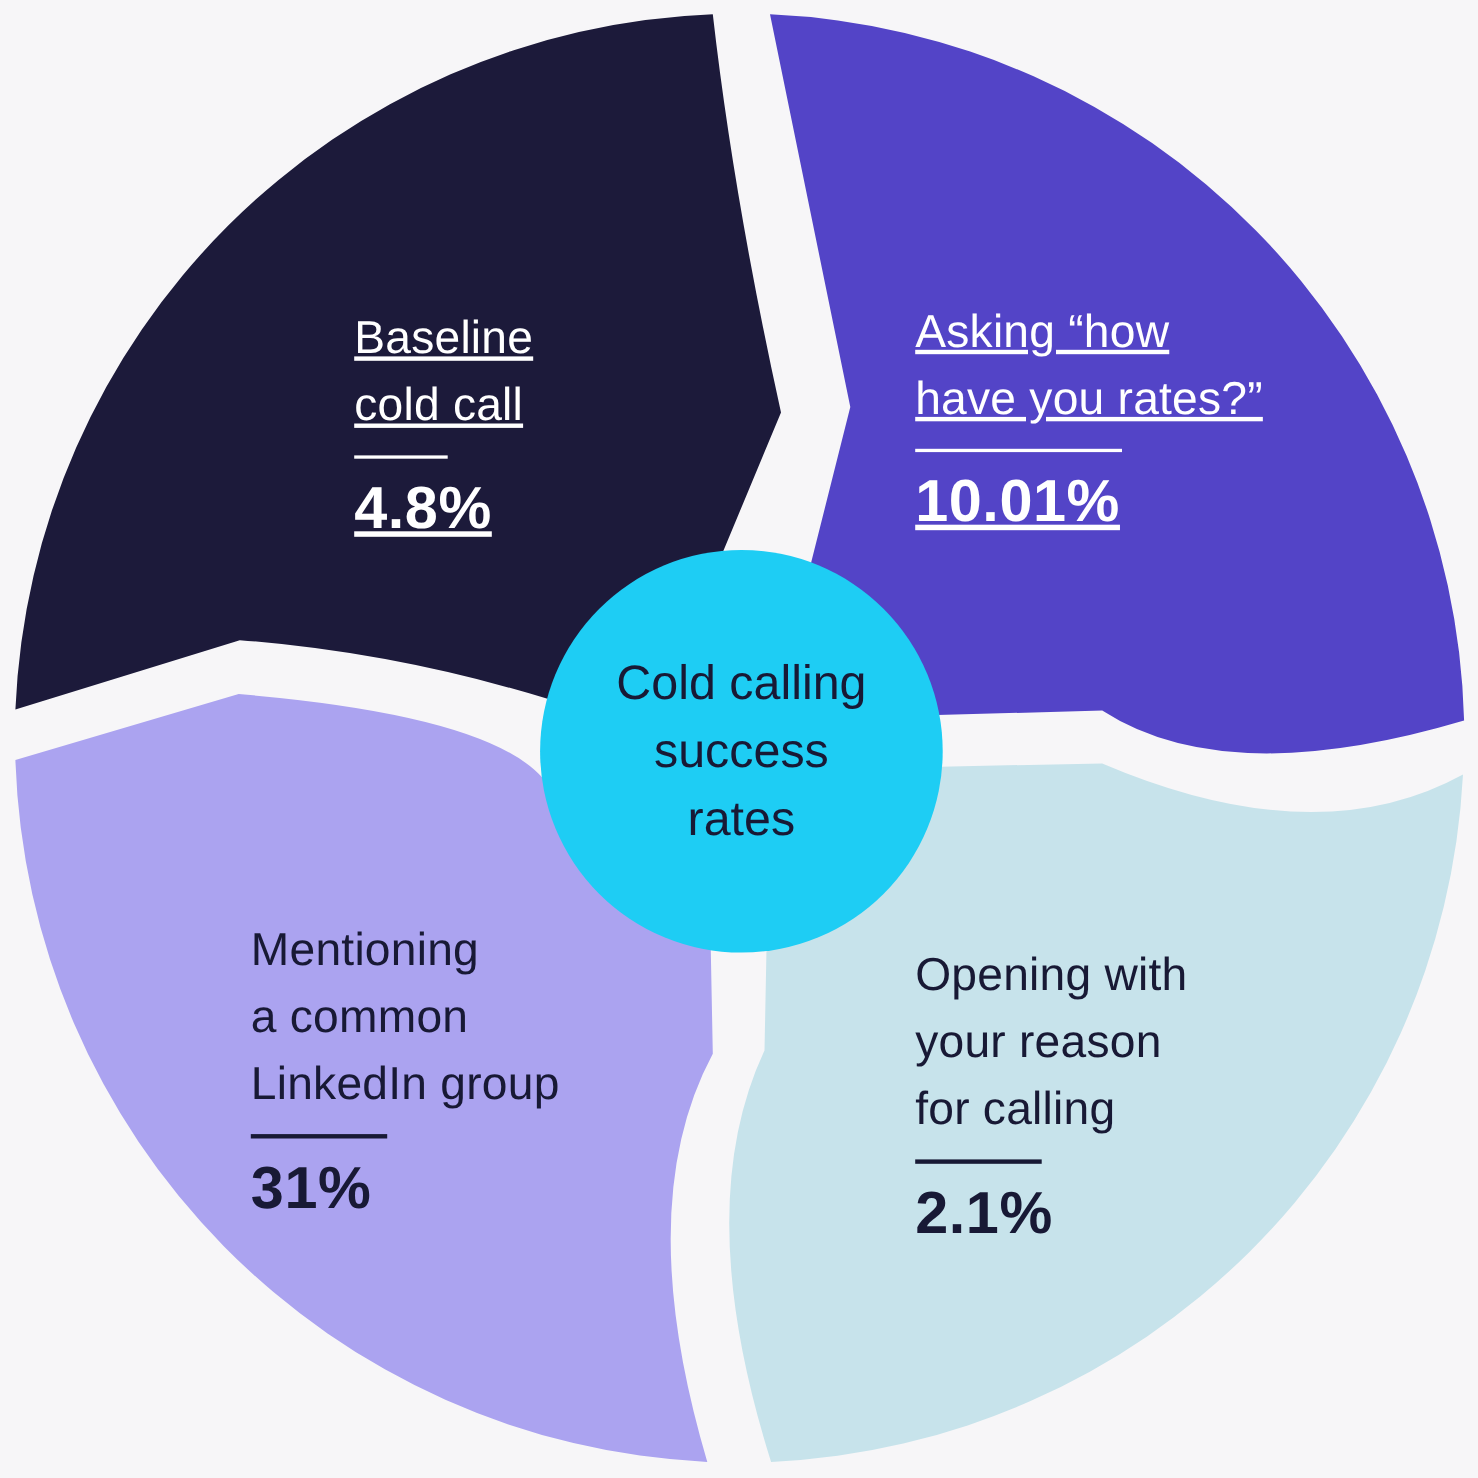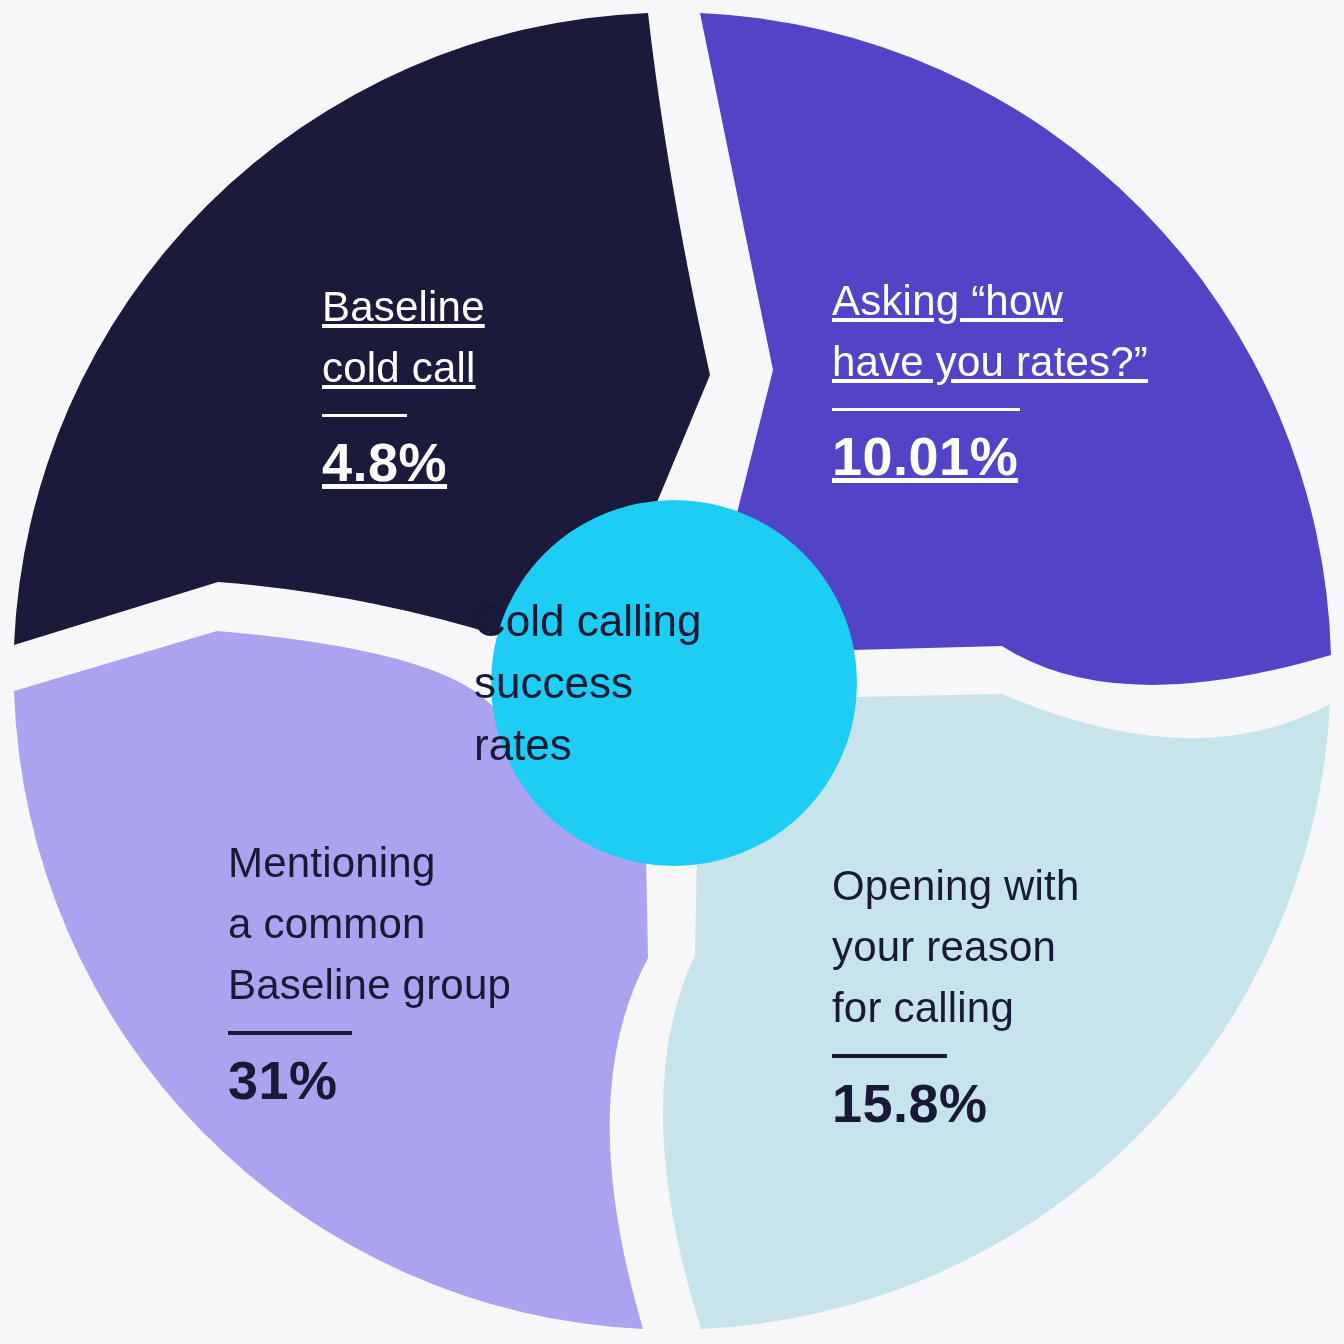--- a/index.html
+++ b/index.html
@@ -27,20 +27,21 @@
     font-size: 54px;
     font-weight: 700;
     margin-top: 14px;
     letter-spacing: 0.5px;
   }
   .center-label {
     position: absolute;
     left: 474px;
     top: 590px;
     width: 400px;
+    text-align: center;
     font-size: 44px;
     line-height: 62px;
     color: #181935;
     white-space: pre-line;
   }
 </style>
 </head>
 <body>
 
 <div class="stage">
@@ -73,30 +74,30 @@
   <div class="seg-text light" style="left:832px; top:270px;">
     <div class="label">Asking “how
 have you rates?”</div>
     <div class="rule" style="width:188px"></div>
     <div class="pct">10.01%</div>
   </div>
 
   <div class="seg-text dark" style="left:228px; top:832px;">
     <div class="label">Mentioning
 a common
-Baseline group</div>
+LinkedIn group</div>
     <div class="rule" style="width:124px"></div>
     <div class="pct">31%</div>
   </div>
 
   <div class="seg-text dark" style="left:832px; top:829px;margin-top:26px;">
     <div class="label">Opening with
 your reason
 for calling</div>
     <div class="rule" style="width:115px"></div>
-    <div class="pct">15.8%</div>
+    <div class="pct">2.1%</div>
   </div>
 
   <div class="center-label">Cold calling
 success
 rates</div>
 
 </div>
 
 </body></html>

